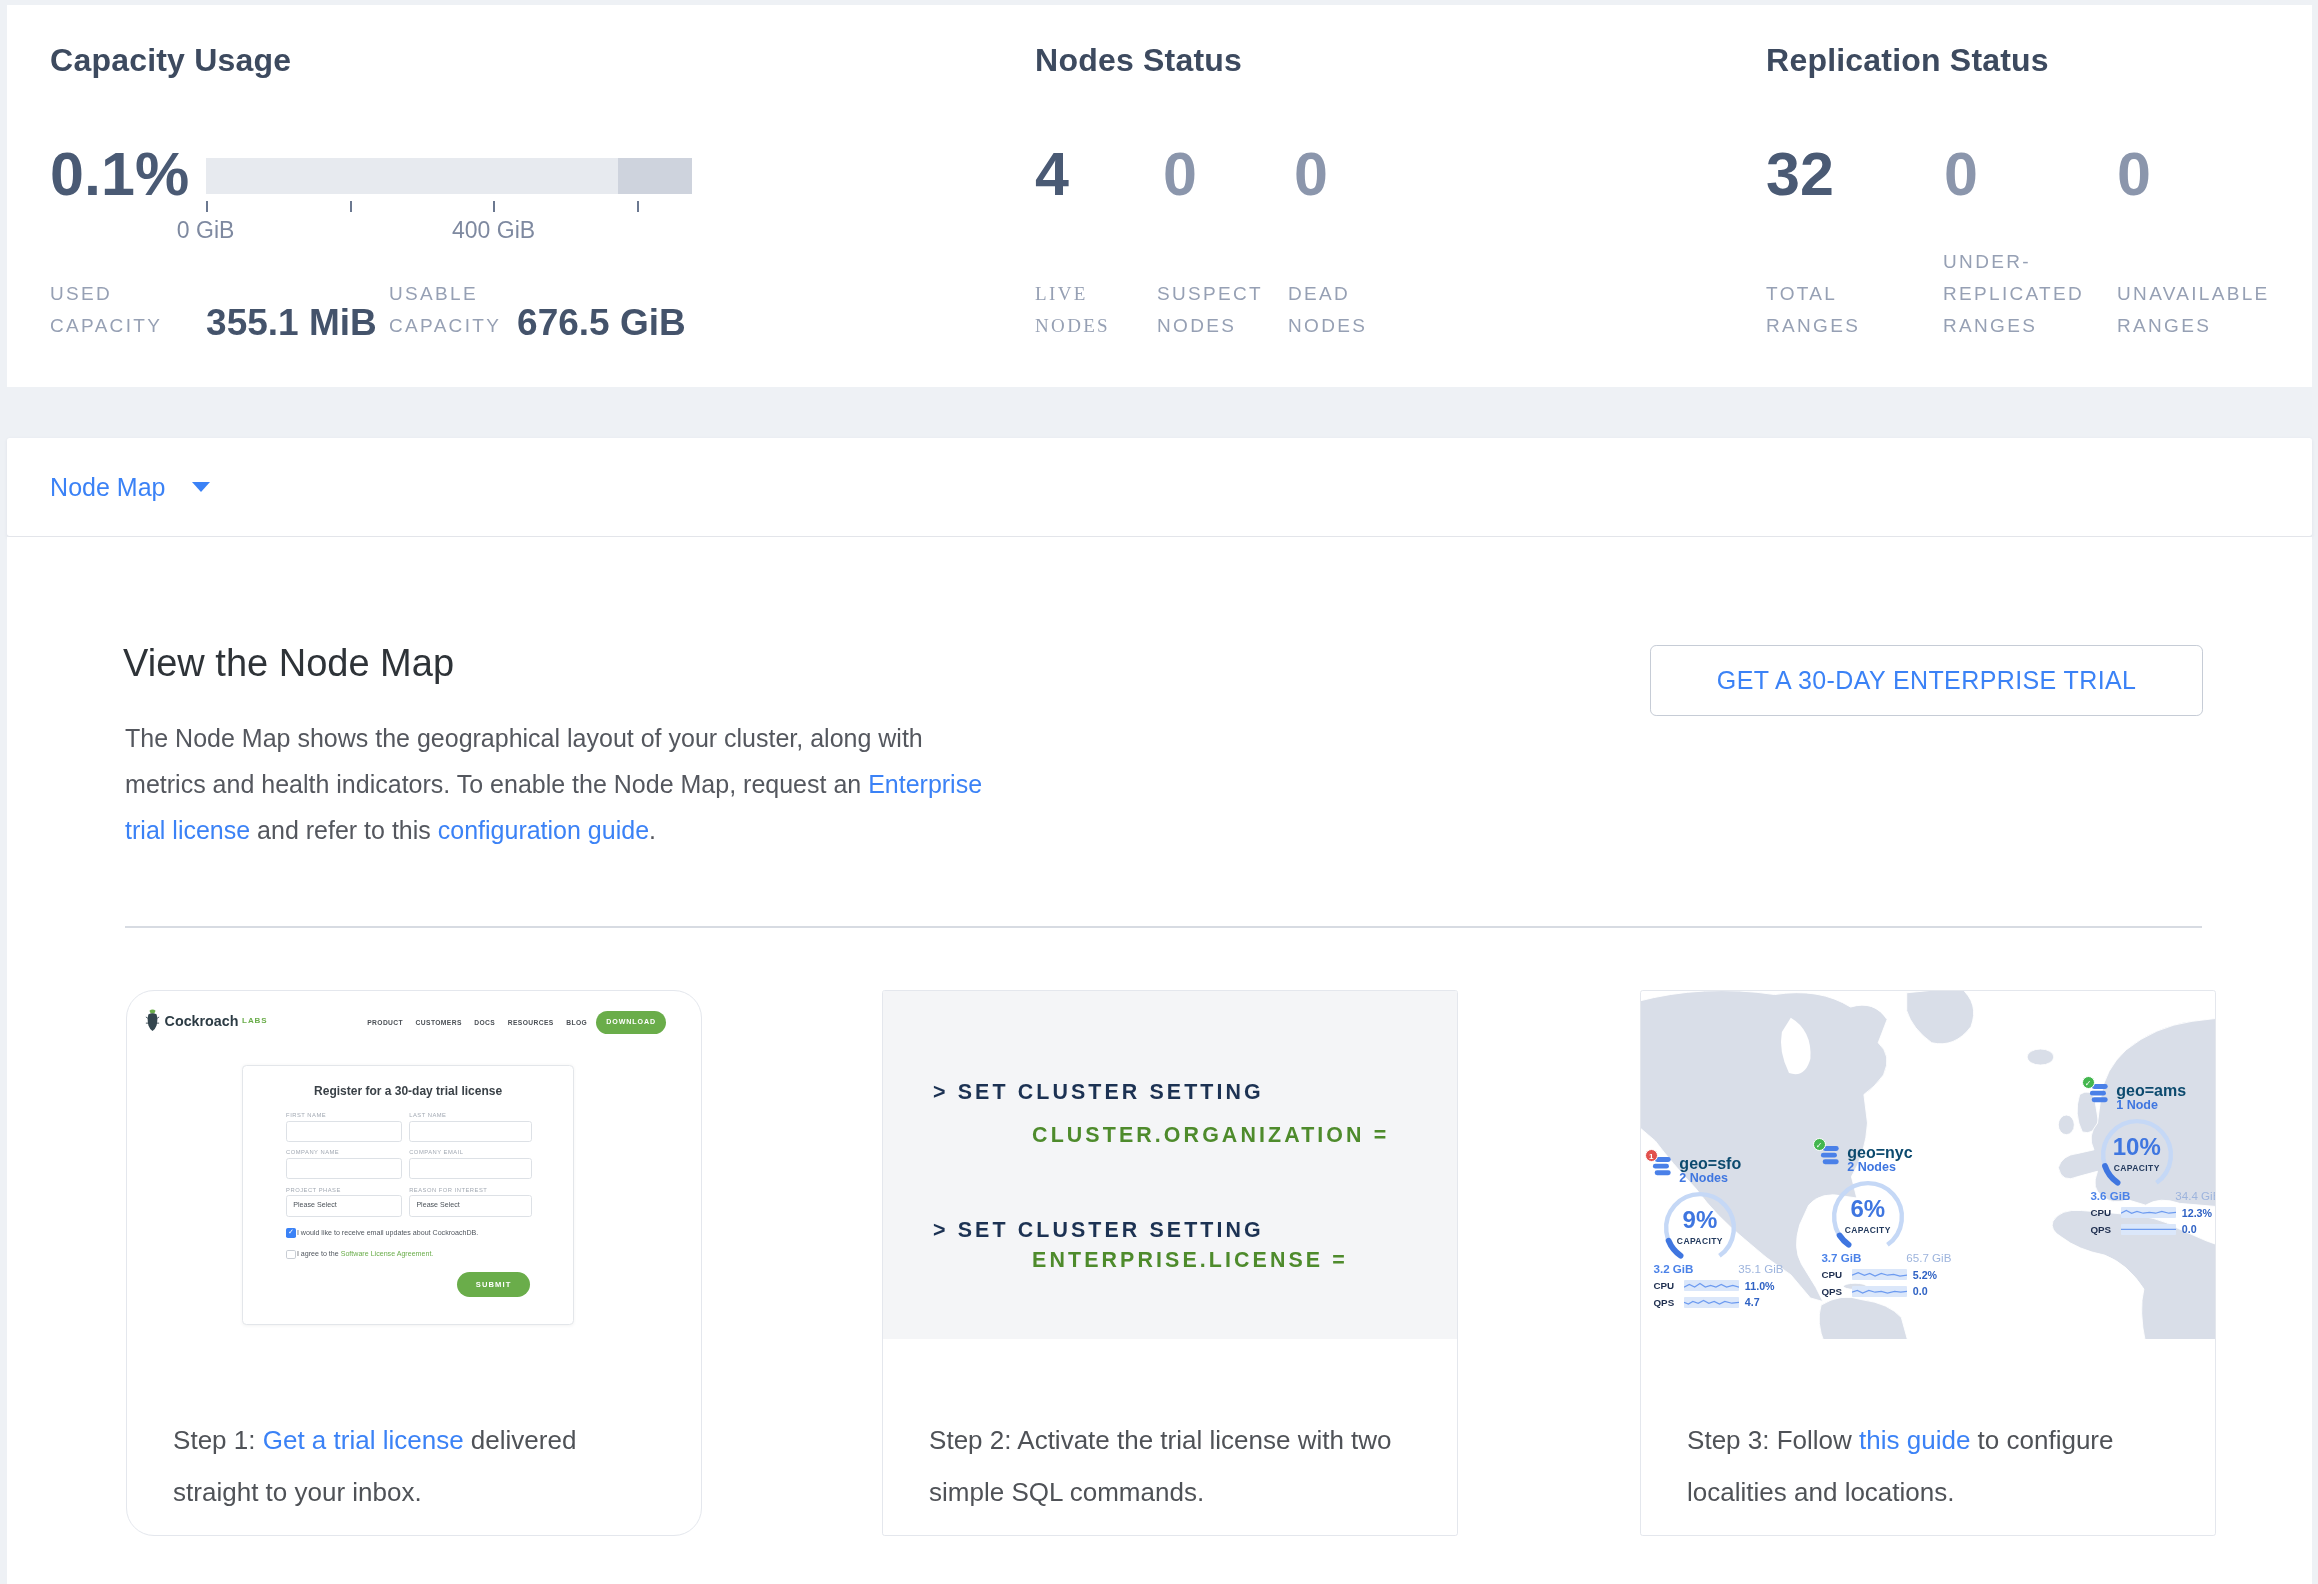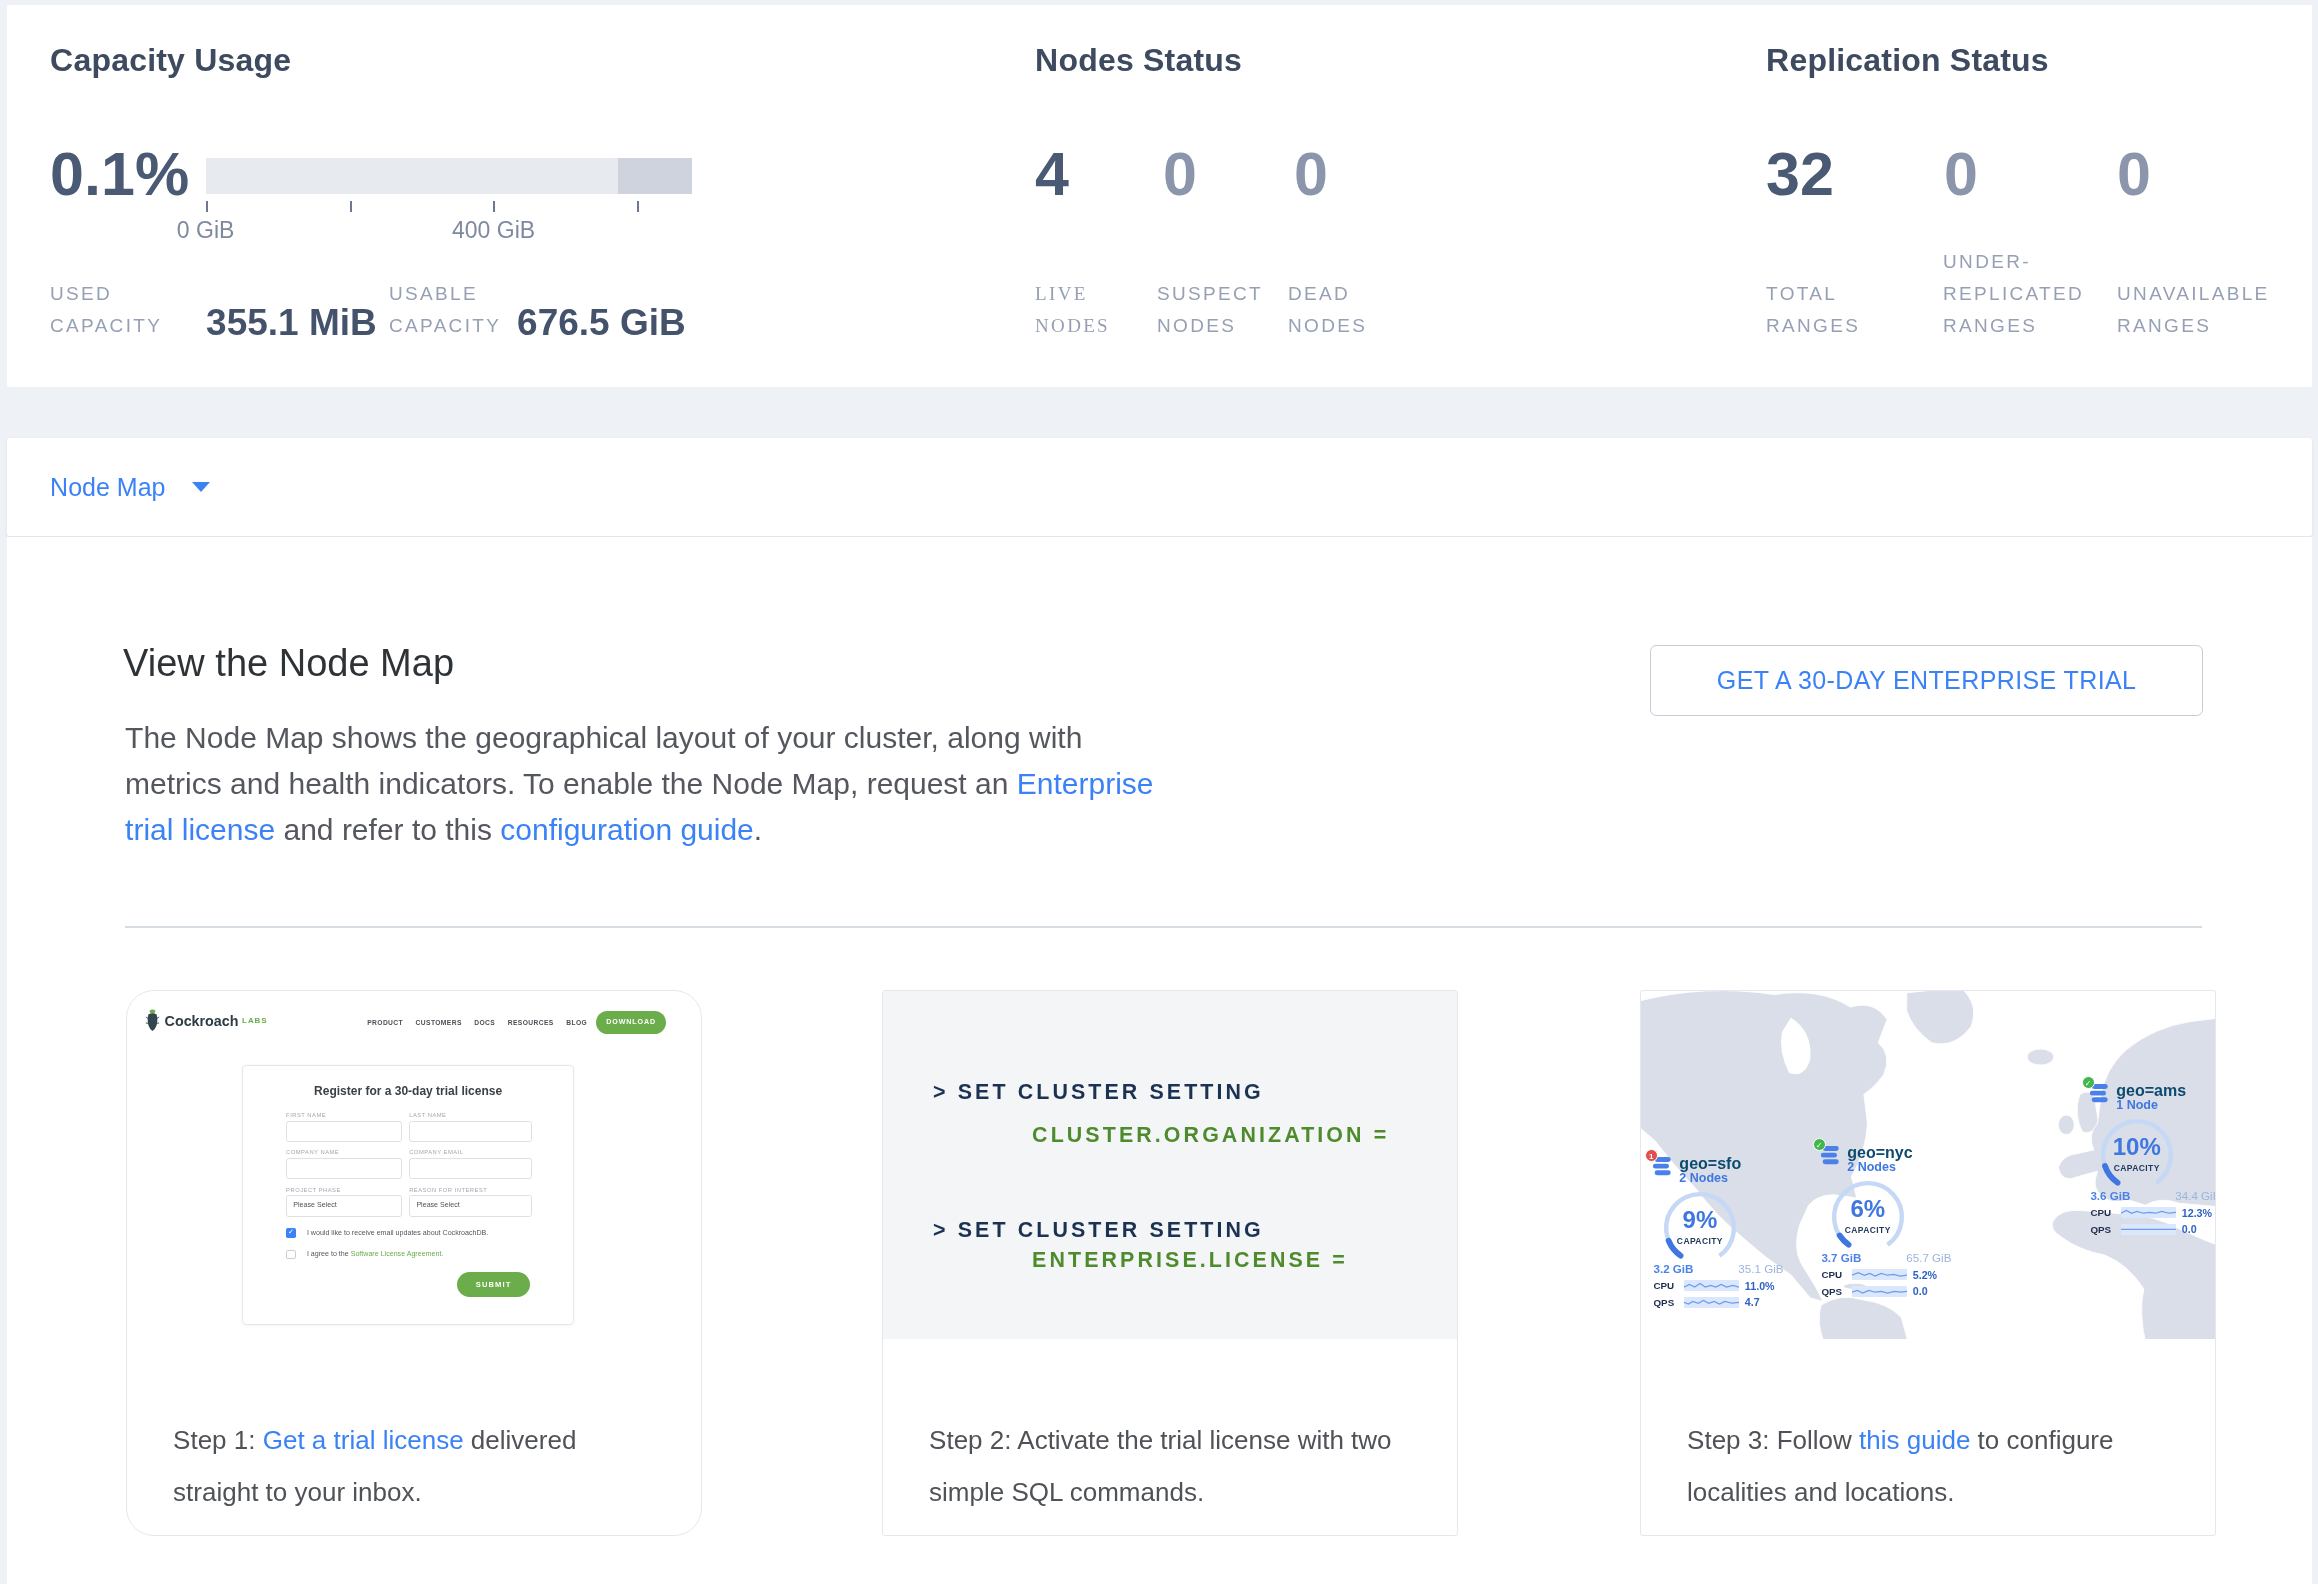--- a/index.html
+++ b/index.html
@@ -42,21 +42,21 @@
     border-left:9px solid transparent; border-right:9px solid transparent;
     border-top:10.7px solid #3b82f6;
   }
 
   
   .content-panel {
     position:absolute; left:7.1px; right:7.1px; top:537px; height:1048px;
     background:#ffffff;
   }
   .promo-heading { position:absolute; left:116px; top:105px; font-size:38px; font-weight:500; color:#2e3338; }
-  .promo-desc { position:absolute; left:118px; top:178px; font-size:30px; line-height:46px; color:#54575e; white-space:nowrap; }
+  .promo-desc { position:absolute; left:118px; top:178px; font-size:25px; line-height:46px; color:#54575e; white-space:nowrap; }
   .trial-button {
     position:absolute; left:1643px; top:108px; width:553px; height:71px;
     background:#fff; border:1.8px solid #c6ccd6; border-radius:6.2px;
     font-size:25px; color:#3b82f6; font-weight:500; letter-spacing:0.4px;
     display:flex; align-items:center; justify-content:center; cursor:pointer;
     font-family:"Liberation Sans","DejaVu Sans",sans-serif;
   }
   .divider { position:absolute; left:118px; top:389px; width:2077px; height:1.8px; background:#d7dbe2; }
 
   
@@ -89,21 +89,21 @@
   .mini-form-title { text-align:center; font-size:12px; font-weight:600; color:#3a4147; margin-bottom:7.1px; }
   .mini-grid { display:grid; grid-template-columns:116px 123px; column-gap:7.1px; }
   .mini-field { margin-top:7.1px; }
   .mini-field .flabel { font-size:5.8px; color:#a2a9b3; letter-spacing:0.5px; margin-bottom:2.7px; }
   .mini-input { height:21.4px; border:0.9px solid #dde1e6; border-radius:2.7px; background:#fff;
     font-size:7.1px; color:#4b5259; line-height:19.6px; padding-left:6.2px; }
   .mini-check-row { display:flex; align-items:center; margin-top:11.6px; }
   .mini-cb { width:9.8px; height:9.8px; border-radius:1.8px; flex:none; }
   .mini-cb.checked { background:#3b82f6; color:#fff; font-size:7.1px; line-height:9.8px; text-align:center; }
   .mini-cb.empty { background:#fff; border:0.9px solid #c8cdd4; }
-  .mini-check-row .cbtext { font-size:7.1px; color:#50565e; margin-left:11px; }
+  .mini-check-row .cbtext { font-size:7.1px; color:#50565e; margin-left:1px; }
   .mini-check-row .cbtext .green { color:#6aad4a; }
   .mini-submit {
     margin:12.5px 0 0 auto; width:73px; height:25px; border-radius:12.5px; background:#6aad4a;
     color:#fff; font-size:7.6px; font-weight:700; letter-spacing:1.1px;
     display:flex; align-items:center; justify-content:center;
   }
 
   
   .sql-line { position:absolute; font-size:21.4px; font-weight:700; letter-spacing:3.1px; color:#1c3253; white-space:nowrap; }
   .sql-line.green { color:#4e8b2c; }

